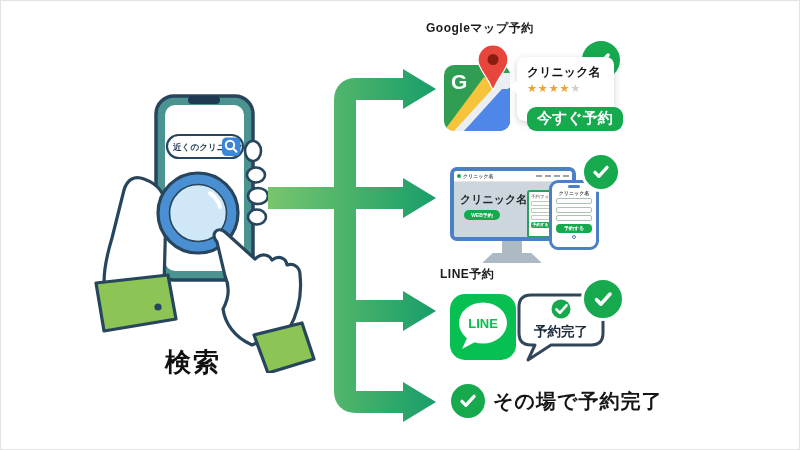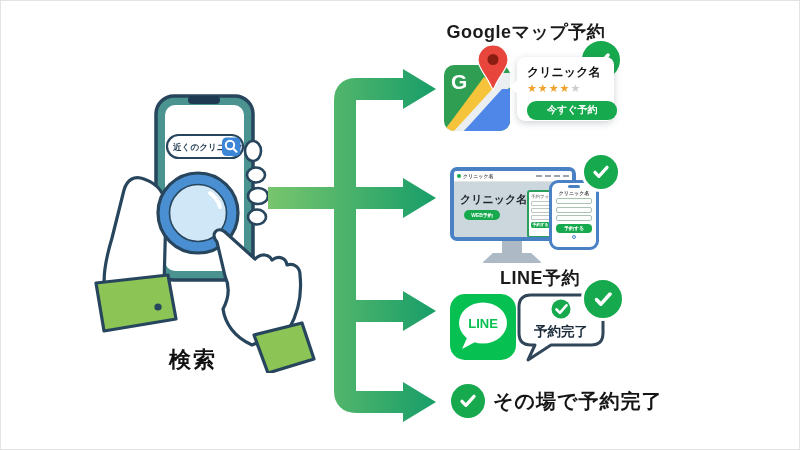--- a/index.html
+++ b/index.html
@@ -6,38 +6,38 @@
   html,body { background:#888; }
   .canvas {
     position:relative; width:800px; height:450px; margin:0 auto;
     background:#ffffff; overflow:hidden;
     font-family:"Liberation Sans","DejaVu Sans",sans-serif;
     border:1px solid #e3e3e3;
   }
   .abs { position:absolute; }
 
   
-  .row-title { position:absolute; width:200px; text-align:center; font-weight:bold; color:#1b1b1b; font-size:18px; letter-spacing:.5px; }
-  .caption-search { position:absolute; left:147px; top:344px; width:90px; text-align:center; font-size:22px; font-weight:bold; color:#111; letter-spacing:2px; }
+  .row-title { position:absolute; width:200px; font-weight:bold; color:#1b1b1b; font-size:12px; letter-spacing:.5px; }
+  .caption-search { position:absolute; left:147px; top:344px; width:90px; text-align:center; font-size:26px; font-weight:bold; color:#111; letter-spacing:2px; }
   .done-label { position:absolute; left:492px; top:387px; font-size:20px; font-weight:bold; color:#151515; letter-spacing:1px; }
 
   
   .check { position:absolute; border-radius:50%; background:#17a94e; border:3px solid #ffffff; display:flex; align-items:center; justify-content:center; }
   .check svg { width:64%; height:64%; }
 
   
   .gcard { position:absolute; left:516px; top:56px; width:97px; height:64px; background:#fff; border-radius:8px;
            box-shadow:0 2px 7px rgba(60,70,90,.25); padding:7px 9px 6px 10px; z-index:3; }
   .gcard .tail { position:absolute; left:-8px; top:23px; width:0; height:0;
            border-top:7px solid transparent; border-bottom:7px solid transparent; border-right:9px solid #fff; }
   .gcard .clinic { font-size:12px; font-weight:bold; color:#111; white-space:nowrap; }
   .gcard .stars { font-size:11px; letter-spacing:1px; line-height:1.2; margin-top:1px; }
   .gcard .stars .gold { color:#f0a32e; } .gcard .stars .gray { color:#cfcfcf; }
-  .pill-cta { display:inline-block; margin-top:6px; background:#17a94e; color:#fff; font-size:10px; font-weight:bold;
-              padding:2px 20px 3px; border-radius:9px; white-space:nowrap; }
+  .pill-cta { display:inline-block; margin-top:12px; background:#17a94e; color:#fff; font-size:15px; font-weight:bold;
+              padding:2px 10px 3px; border-radius:9px; white-space:nowrap; }
 
   
   .monitor { position:absolute; left:449px; top:166px; width:126px; height:74px; background:#fff;
              border:4px solid #4a80c4; border-radius:7px; z-index:1; overflow:hidden; }
   .site-header { height:11px; background:#fff; border-bottom:1px solid #e4e4e4; display:flex; align-items:center; padding:0 3px; }
   .site-logo-dot { width:4px; height:4px; border-radius:50%; background:#17a94e; margin-right:2px; flex:0 0 auto; }
   .site-logo { font-size:5px; font-weight:bold; color:#444; white-space:nowrap; }
   .site-nav { margin-left:auto; display:flex; gap:3px; }
   .site-nav i { display:block; width:6px; height:2px; background:#9aa4ad; }
   .hero { position:relative; height:55px; background:#ccd7dd; }

